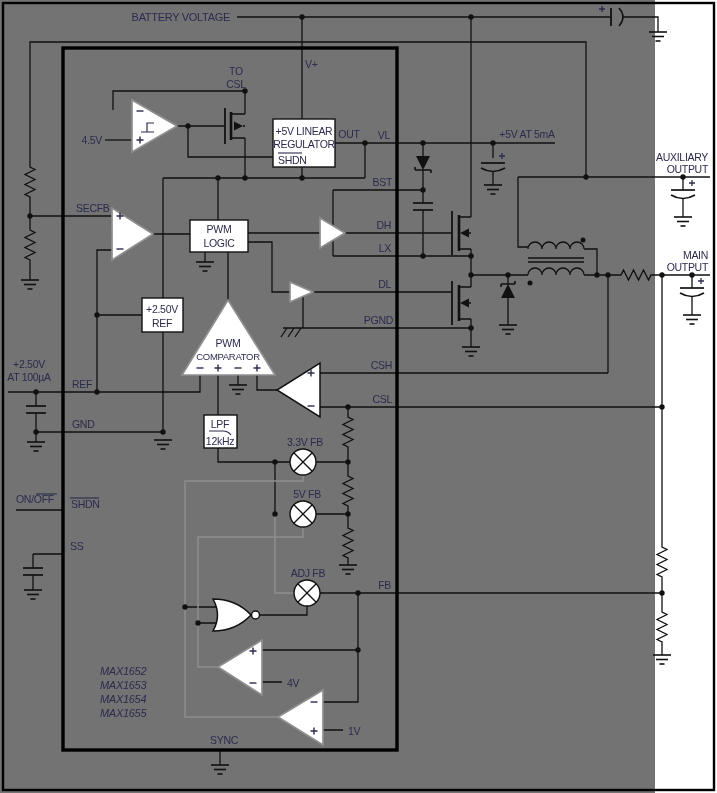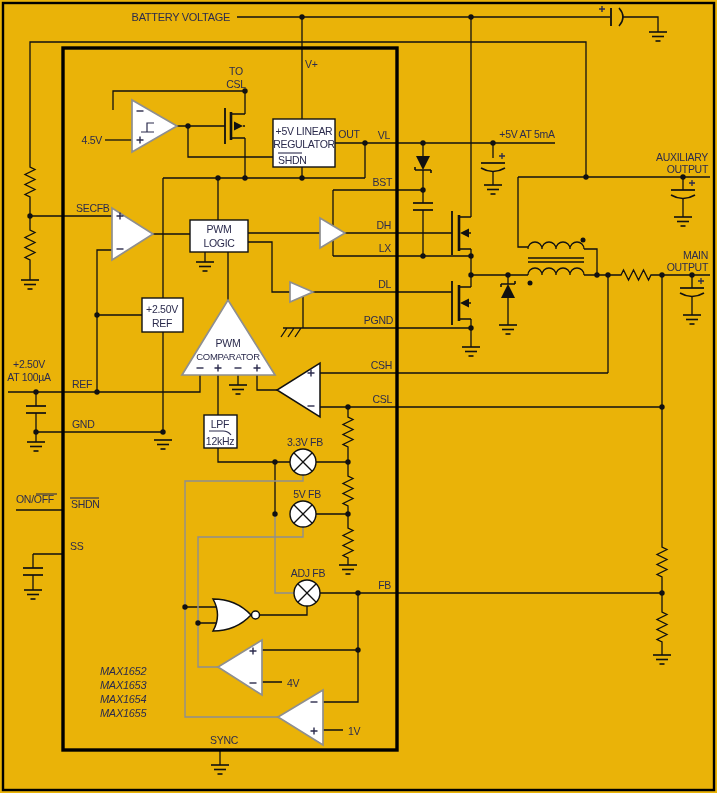--- a/index.html
+++ b/index.html
@@ -1,16 +1,16 @@
 <!DOCTYPE html>
 <html><head>
 <meta charset="utf-8">
 <style>
   html,body{margin:0;padding:0;background:#fff}
-  .schematic{width:717px;height:793px;background:#eab308;position:relative;font-family:"Liberation Sans",sans-serif}
+  .schematic{width:655px;height:793px;background:#737373;position:relative;font-family:"Liberation Sans",sans-serif}
   svg{display:block}
   .t{font-family:"Liberation Sans",sans-serif;font-size:10.5px;fill:#2b2b4d;letter-spacing:-0.3px}
   .tl{font-size:11px}
   .ts{font-size:9.5px}
   .it{font-style:italic}
   .w{stroke:#111;stroke-width:1.3;fill:none}
   .wg{stroke:#8f8f8f;stroke-width:1.4;fill:none}
   .amp{fill:#fff;stroke:#8f8f8f;stroke-width:1.7}
   .ampb{fill:#fff;stroke:#111;stroke-width:1.5}
   .box{fill:#fff;stroke:#111;stroke-width:1.4}

